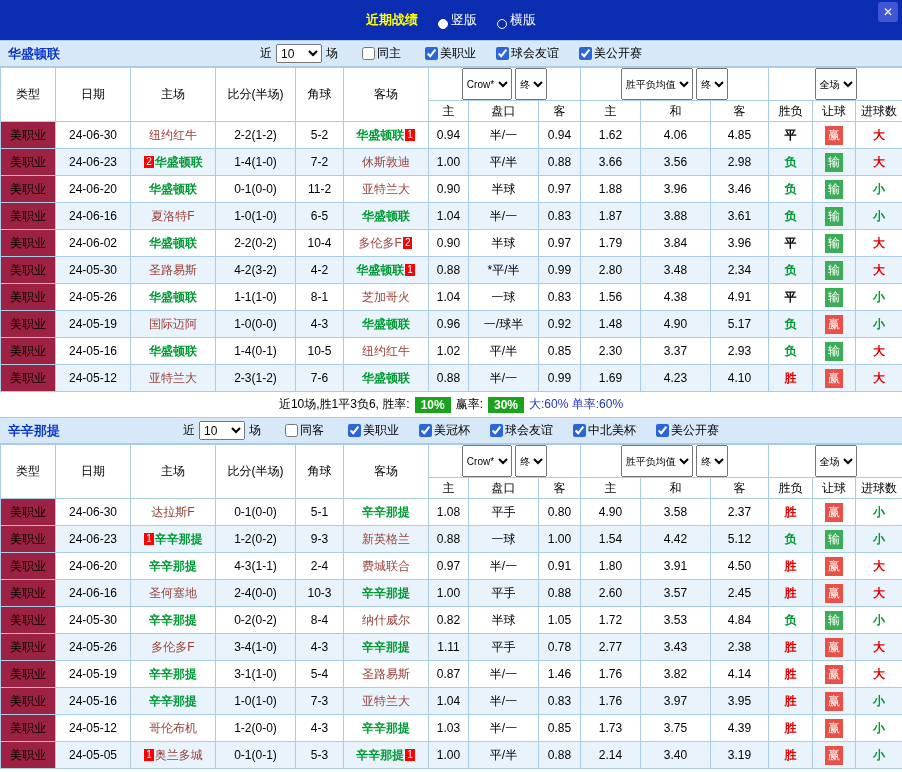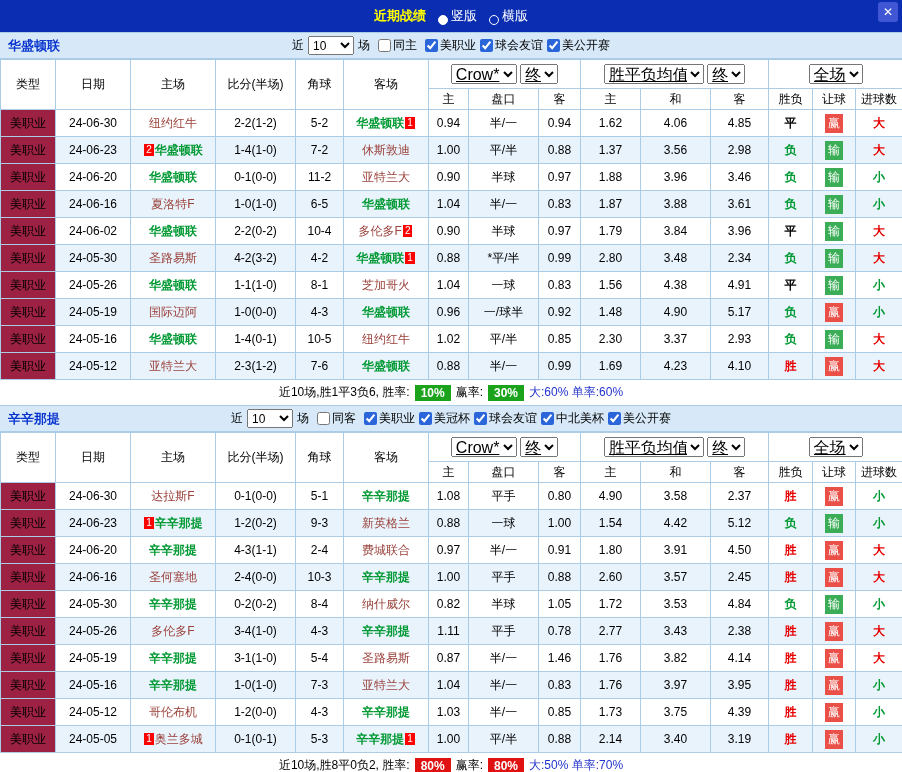--- a/index.html
+++ b/index.html
@@ -1,38 +1,38 @@
 <!DOCTYPE html>
 <html style="--topbar_bg: #0b2db1; --title_yellow: #ffff00; --section_bg: #d7e9f8; --team_link_blue: #0a36cf; --border: #abcce6; --stripe: #e9f3fc; --league_bg: #9d2142; --date_red: #9c4440; --opponent: #9a423b; --focus_team: #009933; --score_red: #ff0000; --handicap_blue: #2633cc; --wdl_blue: #3b72c3; --win: #e60000; --draw: #000000; --lose: #009933; --hwin_bg: #ea5048; --hlose_bg: #3aad56; --big: #e60000; --small: #009933; --extra_blue: #2233cc;"><head>
 <meta charset="utf-8">
 <style>
   *{box-sizing:border-box;}
   html,body{margin:0;padding:0;}
   body{width:902px;background:#fff;font-family:"Liberation Sans","DejaVu Sans",sans-serif;}
 
-  .topbar{height:32px;background:var(--topbar_bg,#0b2db1);position:relative;display:flex;align-items:center;justify-content:center;gap:4px;color:#fff;font-size:13px;}
+  .topbar{height:40px;background:var(--topbar_bg,#0b2db1);position:relative;display:flex;align-items:center;justify-content:center;gap:12px;color:#fff;font-size:13px;}
   .topbar-title{color:var(--title_yellow,#ffff00);font-weight:bold;}
   .radio-opt{display:inline-flex;align-items:flex-end;gap:3px;margin-left:8px;cursor:pointer;}
   .radio{width:10px;height:10px;border:1px solid #fff;border-radius:50%;display:inline-block;}
   .radio.filled{background:#fff;}
   .close-btn{position:absolute;right:4px;top:2px;width:20px;height:20px;line-height:20px;text-align:center;background:#4156d4;border-radius:3px;font-size:12px;cursor:pointer;}
 
   .section-header{height:27px;background:var(--section_bg,#d7e9f8);border-top:1px solid var(--border,#abcce6);border-bottom:1px solid var(--border,#abcce6);position:relative;display:flex;align-items:center;justify-content:center;font-size:12px;color:#000;}
   .team-name{position:absolute;left:8px;color:var(--team_link_blue,#0a36cf);font-weight:bold;font-size:13px;}
   .filters{display:flex;align-items:center;gap:4px;}
   .count-select{width:46px;height:19px;font-size:12px;}
-  .cb-label{display:inline-flex;align-items:center;gap:2px;margin-left:4px;cursor:pointer;}
+  .cb-label{display:inline-flex;align-items:center;gap:2px;margin-left:20px;cursor:pointer;}
   .cb-label input{width:13px;height:13px;accent-color:#2a66d9;margin:0;}
 
   .grid{width:902px;border-collapse:collapse;table-layout:fixed;}
   .grid th,.grid td{border:1px solid var(--border,#abcce6);text-align:center;font-size:12px;white-space:nowrap;overflow:hidden;padding:0;}
   .grid thead th{background:#fff;font-weight:normal;color:#000;}
   .grid tr.h1 th{height:29px;}
   .grid tr.h2 th{height:21px;}
-  .sel-cell select{height:20px;font-size:16px;max-width:100px;text-decoration:underline;}
+  .sel-cell select{height:32px;font-size:10px;max-width:100px;}
   .sel-right{text-align:right;padding-right:4px;margin-left:44px;}
 
   .grid tbody td{height:27px;color:#000;}
   .grid tbody tr:nth-child(even) td{background:var(--stripe,#e9f3fc);}
   .league-cell{color:#fff;}
   .date-cell{color:var(--date_red,#9c4440);}
   .score-cell{color:var(--score_red,#ff0000);}
   .corner-cell{color:#000;}
   .handicap-cell{color:var(--handicap_blue,#2633cc);}
   .odds-cell{color:#111;}
@@ -158,21 +158,21 @@
         <tr>
           <td class="league-cell" style="background: rgb(157, 33, 66);">美职业</td>
           <td class="date-cell">24-06-23</td>
           <td class="team-cell"><span class="red-badge">2</span><span class="team-focus">华盛顿联</span></td>
           <td class="score-cell">1-4(1-0)</td>
           <td class="corner-cell">7-2</td>
           <td class="team-cell"><span class="team-opp">休斯敦迪</span></td>
           <td class="odds-cell">1.00</td>
           <td class="handicap-cell">平/半</td>
           <td class="odds-cell">0.88</td>
-          <td class="wdl-cell">1.37</td>
+          <td class="wdl-cell">3.66</td>
           <td class="wdl-cell">3.56</td>
           <td class="wdl-cell">2.98</td>
           <td class="result-cell" style="color: rgb(0, 153, 51);">负</td>
           <td class="let-cell"><span class="let-badge" style="background: rgb(58, 173, 86);">输</span></td>
           <td class="goals-cell" style="color: rgb(230, 0, 0);">大</td>
         </tr>
         <tr>
           <td class="league-cell" style="background: rgb(157, 33, 66);">美职业</td>
           <td class="date-cell">24-06-20</td>
           <td class="team-cell"><span class="team-focus">华盛顿联</span></td>

